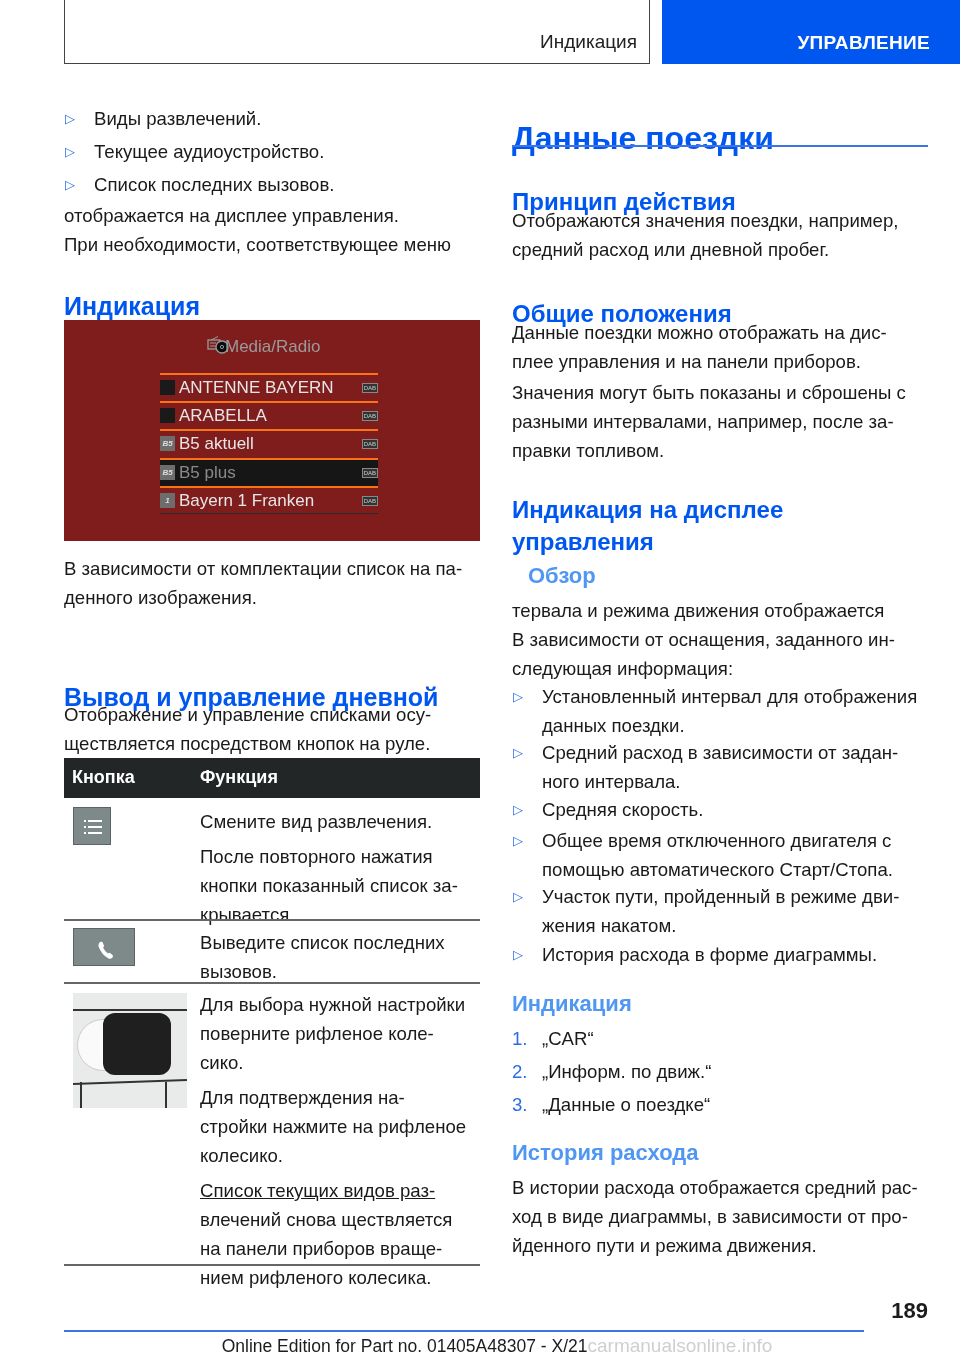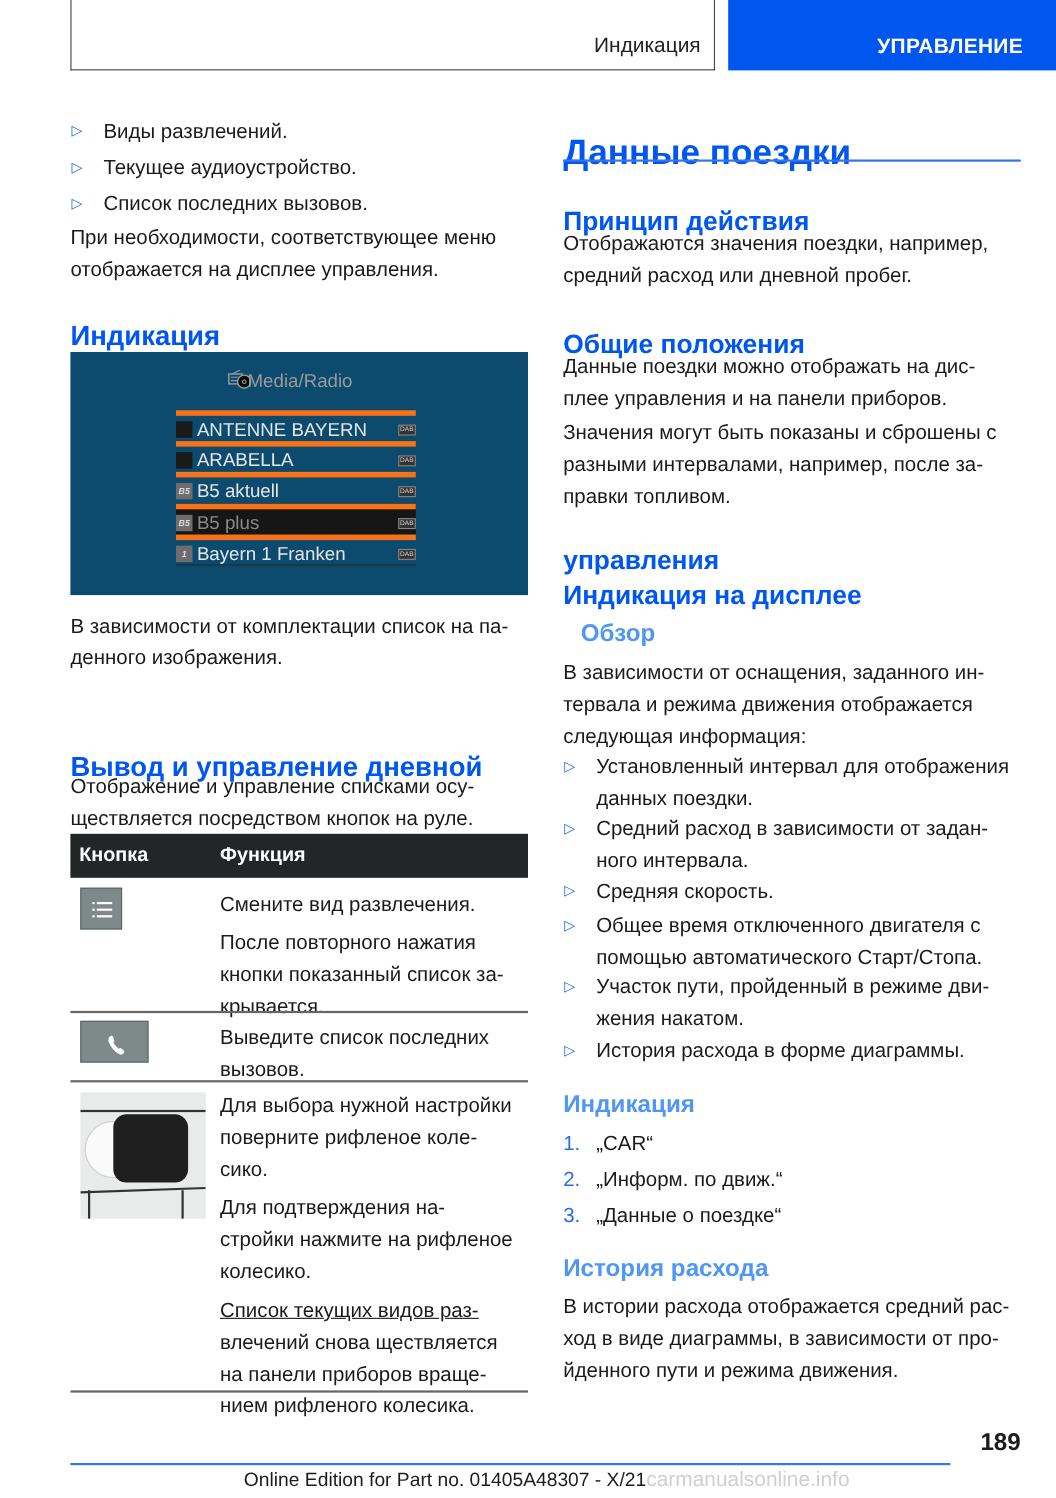--- a/index.html
+++ b/index.html
@@ -17,24 +17,24 @@
   .bullet .tri { position: absolute; left: 1px; top: 0; color: #2b6be6; font-size: 13px; }
   .num { position: relative; padding-left: 30px; font-size: 18.6px; line-height: 29px; }
   .num .n { position: absolute; left: 0; top: 0; color: #2b6be6; }
 
   .h-blue { color: #0057f0; font-weight: bold; margin-top: 16px; }
   .h-light { color: #4f97f2; font-weight: bold; }
 
   .abs { position: absolute; }
 
   
-  .media { position: absolute; left: 64px; top: 320px; width: 416px; height: 221px; background: #0c4a6e; }
+  .media { position: absolute; left: 64px; top: 320px; width: 416px; height: 221px; background: #7f1d1d; }
   .media-title { position: absolute; left: 161px; top: 17px; font-size: 17px; color: #9a9a9a; }
   .media-icon { position: absolute; left: 143px; top: 16px; width: 22px; height: 18px; }
-  .m-row { position: absolute; left: 96px; width: 218px; height: 28px; border-top: 5px solid #f97316; }
+  .m-row { position: absolute; left: 96px; width: 218px; height: 28px; border-top: 2px solid #f97316; }
   .m-row .logo { position: absolute; left: 0; top: 5px; width: 15px; height: 15px; background: #1a1a1a; color:#ddd; font-size: 8px; font-weight: bold; font-style: italic; text-align:center; line-height:15px; }
   .m-row .name { position: absolute; left: 19px; top: 3px; font-size: 17px; color: #e6e6e6; }
   .m-row .dab { position: absolute; right: 0; top: 8px; font-size: 6px; color: #ccc; border: 1px solid #888; padding: 0 1px; line-height: 8px; background:#333; }
   .m-row.dim .name { color: #8a8a8a; }
   .m-row.sel { background: #161616; }
 
   
   .tbl-head { position: absolute; left: 64px; top: 758px; width: 416px; height: 40px; background: #222627; }
   .tbl-head span { position: absolute; top: 9px; color: #fff; font-weight: bold; font-size: 18px; }
   .btn-icon { position: absolute; background: #7e8a8a; border: 1px solid #5b6565; }
@@ -54,22 +54,22 @@
 <div class="hdr-right">
   <span class="hdr-right-label">УПРАВЛЕНИЕ</span>
 </div>
 
 <div>
   <div class="bullet abs" style="left:64px; top:104px; width:418px;"><span class="tri">▷</span><span>Виды развлечений.</span></div>
   <div class="bullet abs" style="left:64px; top:137px; width:418px;"><span class="tri">▷</span><span>Текущее аудиоустройство.</span></div>
   <div class="bullet abs" style="left:64px; top:170px; width:418px;"><span class="tri">▷</span><span>Список последних вызовов.</span></div>
 
   <div class="p abs" style="left:64px; top:201px;">
+    <div>отображается на дисплее управления.</div>
     <div>При необходимости, соответствующее меню</div>
-    <div>отображается на дисплее управления.</div>
   </div>
 
   <div class="h-blue abs" style="left:64px; top:276px; font-size:25px;">Индикация</div>
 
   <div class="media">
     <svg class="media-icon" viewBox="0 0 22 18">
       <rect x="1" y="4" width="12" height="9" fill="none" stroke="#9a9a9a" stroke-width="1.3"></rect>
       <line x1="3" y1="7" x2="9" y2="7" stroke="#9a9a9a" stroke-width="1"></line>
       <line x1="3" y1="10" x2="9" y2="10" stroke="#9a9a9a" stroke-width="1"></line>
       <line x1="4" y1="4" x2="11" y2="0.5" stroke="#9a9a9a" stroke-width="1"></line>
@@ -189,28 +189,28 @@
     <div>Данные поездки можно отображать на дис-</div>
     <div>плее управления и на панели приборов.</div>
   </div>
   <div class="p abs" style="left:512px; top:378px;">
     <div>Значения могут быть показаны и сброшены с</div>
     <div>разными интервалами, например, после за-</div>
     <div>правки топливом.</div>
   </div>
 
   <div class="h-blue abs" style="left:512px; top:478px; font-size:24px; line-height:32px;">
+    <div>Индикация на дисплее</div>
     <div>управления</div>
-    <div>Индикация на дисплее</div>
   </div>
 
   <div class="h-light abs" style="left:512px; top:563px; font-size:22px;margin-left:16px;">Обзор</div>
   <div class="p abs" style="left:512px; top:596px;">
+    <div>тервала и режима движения отображается</div>
     <div>В зависимости от оснащения, заданного ин-</div>
-    <div>тервала и режима движения отображается</div>
     <div>следующая информация:</div>
   </div>
 
   <div class="bullet abs" style="left:512px; top:682px; width:418px;">
       <span class="tri">▷</span>
       <div>Установленный интервал для отображения</div>
       <div>данных поездки.</div>
     </div>
   <div class="bullet abs" style="left:512px; top:738px; width:418px;">
       <span class="tri">▷</span>

